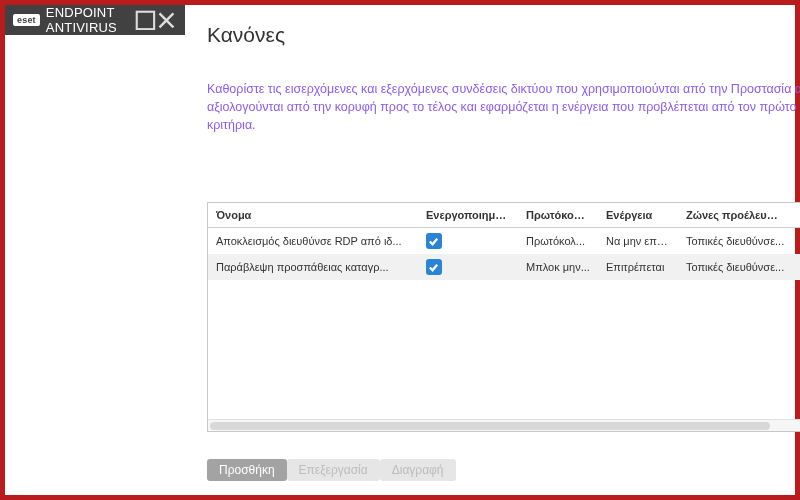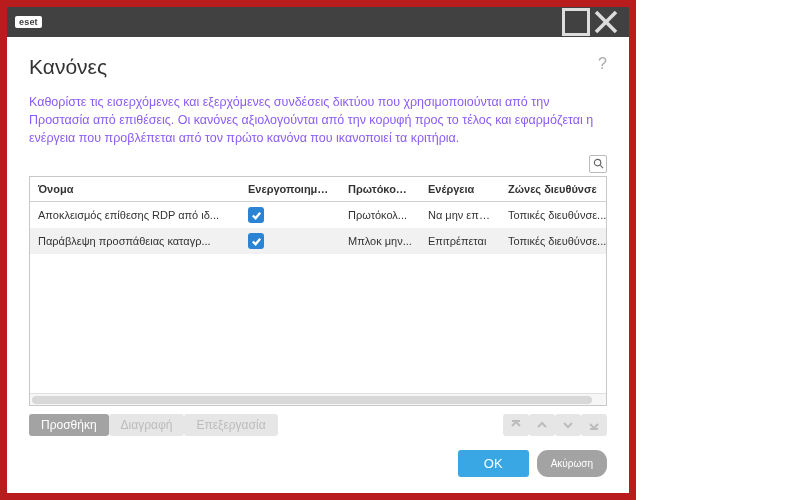--- a/index.html
+++ b/index.html
@@ -1,17 +1,17 @@
 <!DOCTYPE html>
 <html><head>
 <meta charset="utf-8">
 <style>
   * { box-sizing: border-box; margin: 0; padding: 0; font-family: "Segoe UI", Arial, sans-serif; }
   html, body { width: 800px; height: 500px; overflow: hidden; }
-  .window { width: 636px; height: 500px; background: #fff; display: flex; flex-direction: column; border: 7px solid #b91c1c; }
+  .window { width: 800px; height: 500px; background: #fff; display: flex; flex-direction: row; border: 5px solid #b91c1c; }
   .titlebar { background: #414141; color: #fff; height: 30px; display: flex; align-items: center; padding: 0 8px; }
   .brand { display: flex; align-items: center; gap: 6px; font-size: 13px; letter-spacing: 0.2px; }
   .brand-logo { background: #fff; color: #414141; font-size: 9px; font-weight: bold; padding: 1px 4px; border-radius: 2px; }
   .titlebar-spacer { flex: 1; }
   .titlebar-btn { width: 30px; height: 30px; display: flex; align-items: center; justify-content: center; color: #ddd; cursor: pointer; font-size: 14px; }
   .content { flex: 1; padding: 18px 22px 14px 22px; display: flex; flex-direction: column; position: relative; justify-content: space-between; }
   .header-row { display: flex; align-items: flex-start; }
   h1 { font-size: 21px; font-weight: 400; color: #333; margin-bottom: 12px; }
   .help-icon { margin-left: auto; color: #aaa; font-size: 16px; cursor: pointer; }
   .desc { font-size: 12.5px; color: #8b5cf6; line-height: 1.45; margin-bottom: 6px; }
@@ -45,20 +45,21 @@
   .btn-ok { background: #38a7e4; color: #fff; font-size: 13px; padding: 6px 26px; border: none; border-radius: 3px; cursor: pointer; }
   .btn-cancel { background: #a3a3a3; color: #fff; font-size: 10px; padding: 6px 14px; border: none; border-radius: 11px; cursor: pointer; }
 </style>
 </head>
 <body>
 
 <div class="window">
   <div class="titlebar">
     <div class="brand">
       <span class="brand-logo">eset</span>
+      <span>ENDPOINT ANTIVIRUS</span>
     </div>
     <div class="titlebar-spacer"></div>
     <div class="titlebar-btn">
       <svg viewBox="0 0 12 12">
           <rect x="1" y="1" width="10" height="10" fill="none" stroke="#ddd" stroke-width="1.2"></rect>
         </svg>
     </div>
     <div class="titlebar-btn">
       <svg viewBox="0 0 12 12">
           <line x1="2" y1="2" x2="10" y2="10" stroke="#ddd" stroke-width="1.4"></line>
@@ -85,27 +86,27 @@
 
     <div class="table-wrap">
       <div class="table-scroll">
         <table>
           <thead>
             <tr>
               <th class="col-name">Όνομα</th>
               <th class="col-enabled">Ενεργοποιημένο</th>
               <th class="col-proto">Πρωτόκολλο</th>
               <th class="col-action">Ενέργεια</th>
-              <th class="col-zone">Ζώνες διευθύνσε</th>
+              <th class="col-zone">Ζώνες προέλευσης</th>
               <th class="col-max">Μέγιστος αριθμός προσπαθε</th>
             </tr>
           </thead>
           <tbody id="rules-body">
               <tr>
-                <td class="col-name">Αποκλεισμός επίθεσης RDP από ιδ...</td>
+                <td class="col-name">Αποκλεισμός διευθύνσε RDP από ιδ...</td>
                 <td class="col-enabled"><span class="chk">
                     <svg viewBox="0 0 12 12">
                       <polyline points="2,6 5,9 10,3"></polyline>
                     </svg>
                   </span></td>
                 <td class="col-proto">Πρωτόκολ...</td>
                 <td class="col-action">Να μην επιτ...</td>
                 <td class="col-zone">Τοπικές διευθύνσε...</td>
                 <td class="col-max">18</td>
               </tr>
@@ -124,22 +125,22 @@
             </tbody>
         </table>
       </div>
       <div class="hscroll">
         <div class="hscroll-thumb"></div>
       </div>
     </div>
 
     <div class="action-row">
       <button class="btn btn-primary">Προσθήκη</button>
+      <button class="btn btn-disabled">Επεξεργασία</button>
       <button class="btn btn-disabled">Διαγραφή</button>
-      <button class="btn btn-disabled">Επεξεργασία</button>
       <div class="spacer"></div>
       <div class="arrow-btn">
           <svg viewBox="0 0 12 12">
             <polyline points="2,7 6,3 10,7"></polyline>
             <line x1="2" y1="2" x2="10" y2="2"></line>
           </svg>
         </div>
       <div class="arrow-btn">
           <svg viewBox="0 0 12 12">
             <polyline points="2,8 6,4 10,8"></polyline>

